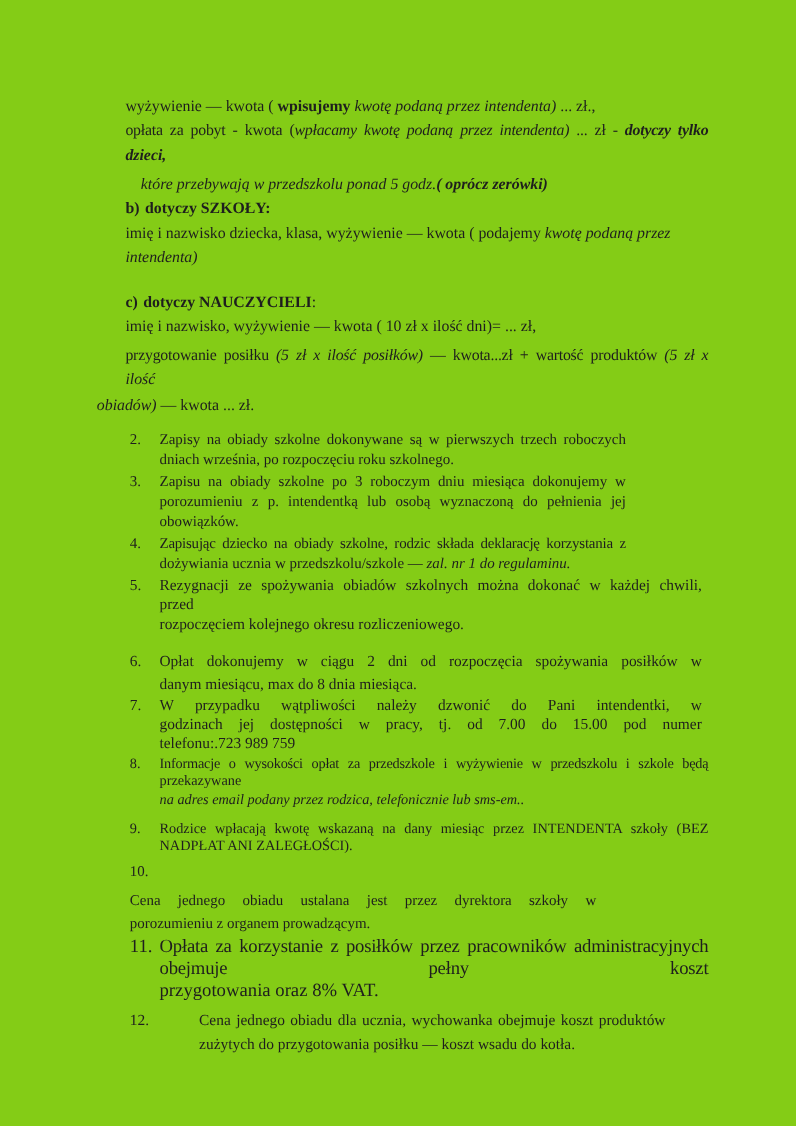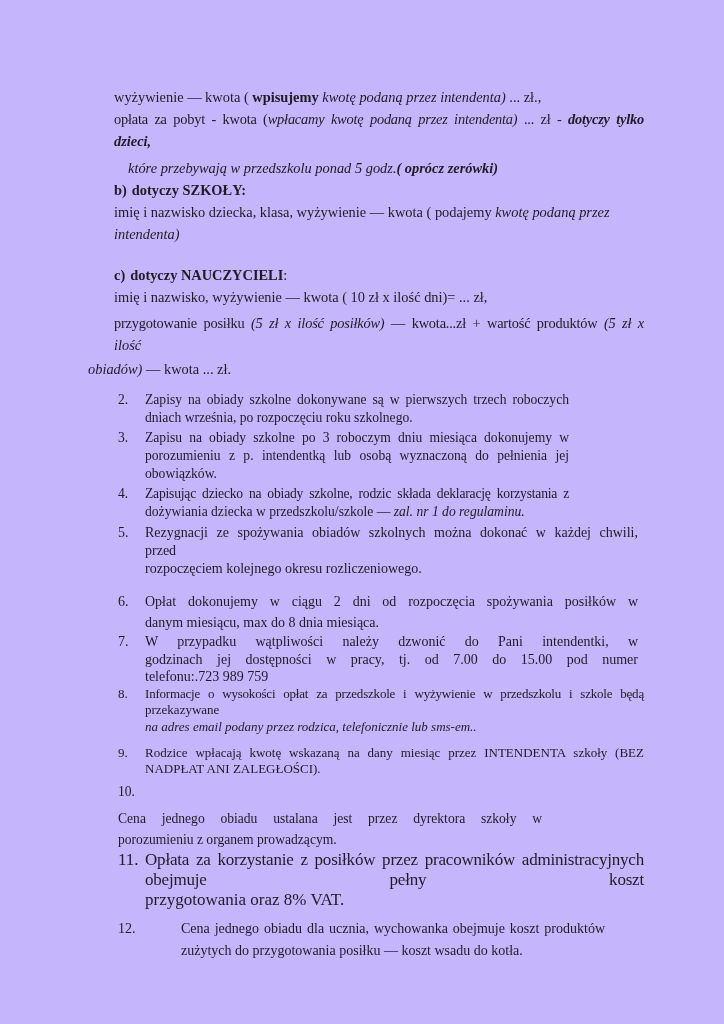--- a/index.html
+++ b/index.html
@@ -4,21 +4,21 @@
 <style>
   html,body { margin:0; padding:0; }
   body {
     width:724px; height:1024px;
     background:#e9e9e9;
     font-family:"Liberation Serif", serif;
   }
   .page {
     position:relative;
     width:724px; height:1024px;
-    background:#c4b5fd;
+    background:#84cc16;
     color:#1e1e1e;
     padding:86px 80px 0 114px;
     box-sizing:border-box;
     overflow:hidden;
   }
   .ln { display:block; }
   .ln.j { text-align:justify; text-align-last:justify; }
   .ln.t { letter-spacing:-0.2px; }
   .i  { font-style:italic; }
   .b  { font-weight:bold; }
@@ -118,21 +118,21 @@
         <span class="ln j">Zapisu na obiady szkolne po 3 roboczym dniu miesiąca dokonujemy w</span>
         <span class="ln j">porozumieniu z p. intendentką lub osobą wyznaczoną do pełnienia jej</span>
         <span class="ln">obowiązków.</span>
       </div>
     </li>
 
     <li class="li li4">
       <span class="num">4.</span>
       <div class="body">
         <span class="ln j t">Zapisując dziecko na obiady szkolne, rodzic składa deklarację korzystania z</span>
-        <span class="ln"><span>dożywiania dziecka w przedszkolu/szkole — </span><i class="i">zal. nr 1 do regulaminu.</i></span>
+        <span class="ln"><span>dożywiania ucznia w przedszkolu/szkole — </span><i class="i">zal. nr 1 do regulaminu.</i></span>
       </div>
     </li>
 
     <li class="li li5 w">
       <span class="num">5.</span>
       <div class="body">
         <span class="ln j">Rezygnacji ze spożywania obiadów szkolnych można dokonać w każdej chwili,</span>
         <span class="ln">przed</span>
         <span class="ln">rozpoczęciem kolejnego okresu rozliczeniowego.</span>
       </div>

